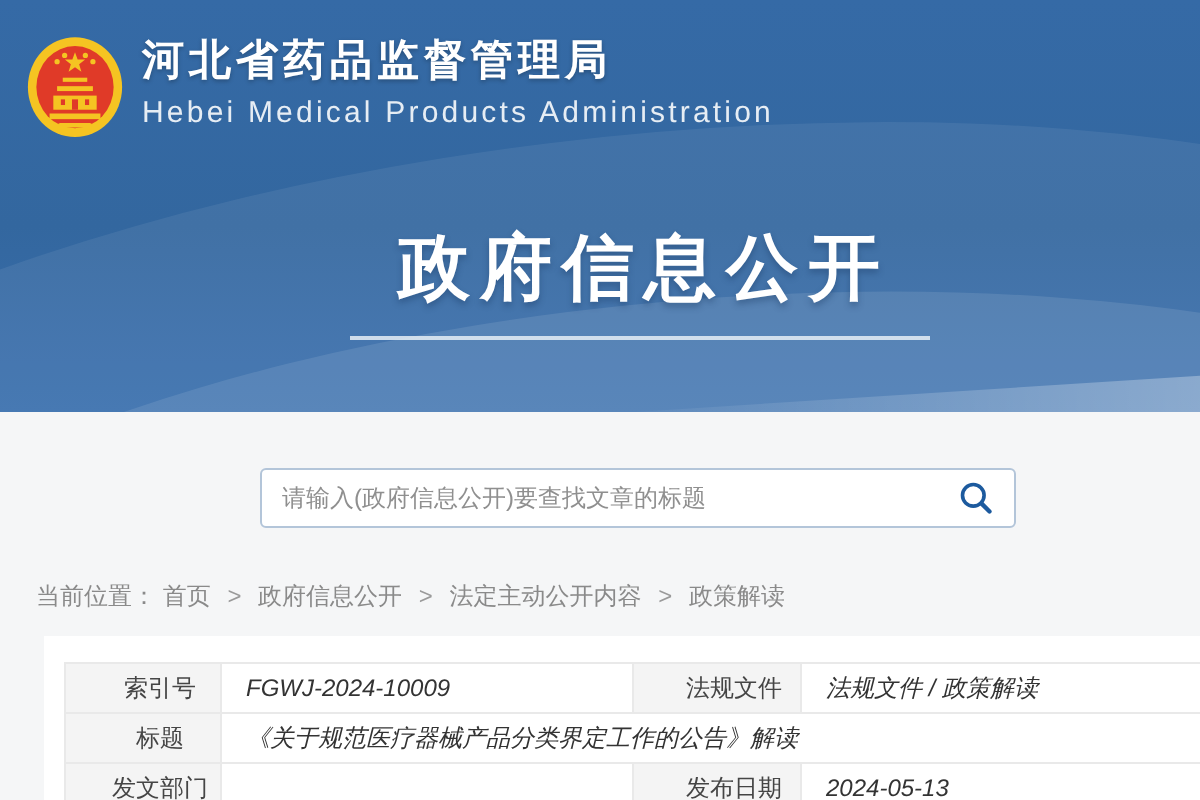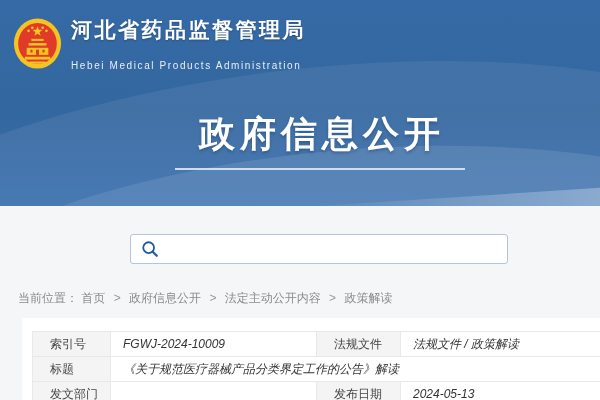--- a/index.html
+++ b/index.html
@@ -33,21 +33,21 @@
     clip-path:polygon(0 70%,100% 35%,100% 65%,0 90%);
   }
   .logo-row{position:absolute;top:16px;left:13px;display:flex;align-items:flex-start;}
   .emblem{width:49px;height:57px;flex:0 0 auto;}
   .logo-text{margin-left:9px;display:flex;flex-direction:column;}
   .logo-zh{
     color:#ffffff;font-size:21px;font-weight:bold;letter-spacing:2.5px;
     text-shadow:0 1px 2px rgba(0,0,0,0.25);white-space:nowrap;
   }
   .logo-en{
-    color:rgba(255,255,255,0.88);font-size:10px;letter-spacing:1.6px;margin-top:16px;
+    color:rgba(255,255,255,0.88);font-size:15px;letter-spacing:1.6px;margin-top:4px;
     white-space:nowrap;
   }
   .banner-title{
     position:absolute;top:110px;left:2px;width:640px;text-align:center;
     color:#ffffff;font-size:36px;font-weight:bold;letter-spacing:5px;
     text-shadow:0 2px 3px rgba(20,50,90,0.35);white-space:nowrap;
   }
   .banner-line{
     position:absolute;top:168px;left:175px;width:290px;height:2px;
     background:rgba(230,238,246,0.85);
@@ -83,21 +83,21 @@
   }
   .info-table{
     border-collapse:collapse;table-layout:fixed;width:742px;
     margin:13px 0 0 10px;font-size:12px;color:#333;
   }
   .info-table td{
     border:1px solid #e9e9e9;height:24px;padding:0;overflow:hidden;
     white-space:nowrap;
   }
   .info-table td.lbl{
-    background:#f4f4f4;text-align:left;color:#454545;padding-left:17px;
+    background:#f4f4f4;text-align:center;color:#454545;padding-left:17px;
   }
   .info-table td.val{padding:0 12px;font-style:italic;}
 </style>
 </head>
 <body>
 
 <div class="header">
   <div class="wave wave-a"></div>
   <div class="wave wave-b"></div>
   <div class="wave wave-c"></div>
@@ -125,20 +125,21 @@
       <span class="logo-zh">河北省药品监督管理局</span>
       <span class="logo-en">Hebei Medical Products Administration</span>
     </div>
   </div>
 
   <div class="banner-title">政府信息公开</div>
   <div class="banner-line"></div>
 </div>
 
 <div class="search-wrap">
+  <input class="search-input" type="text" placeholder="请输入(政府信息公开)要查找文章的标题" style="">
   <button class="search-btn">
     <svg width="18" height="18" viewBox="0 0 20 20">
       <circle cx="8.5" cy="8.5" r="6" fill="none" stroke="#1c5a9e" stroke-width="2"></circle>
       <line x1="13" y1="13" x2="17.5" y2="17.5" stroke="#1c5a9e" stroke-width="2.4" stroke-linecap="round"></line>
     </svg>
   </button>
 </div>
 
 <div class="breadcrumb">
   <span>当前位置：</span>

